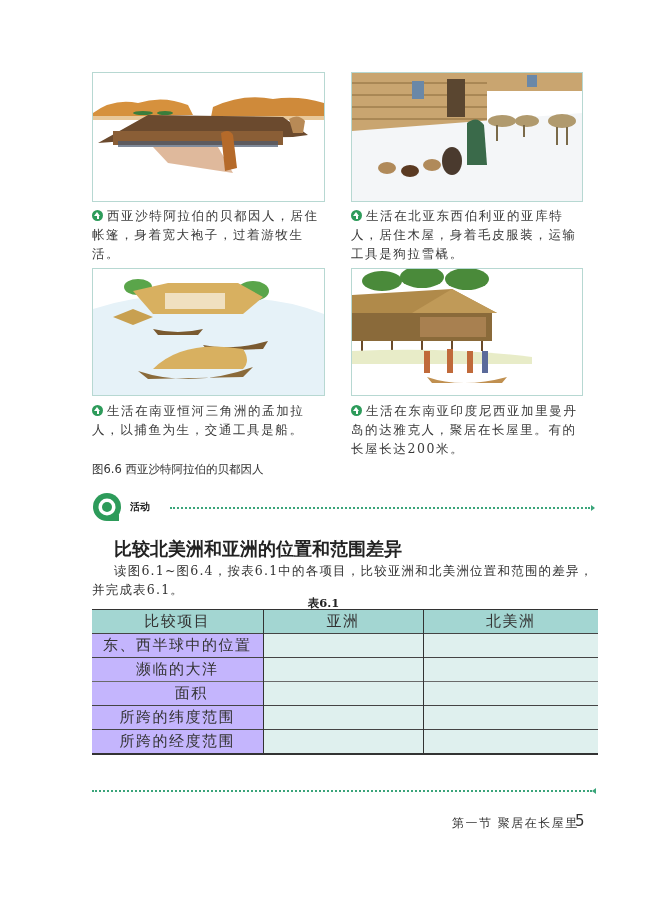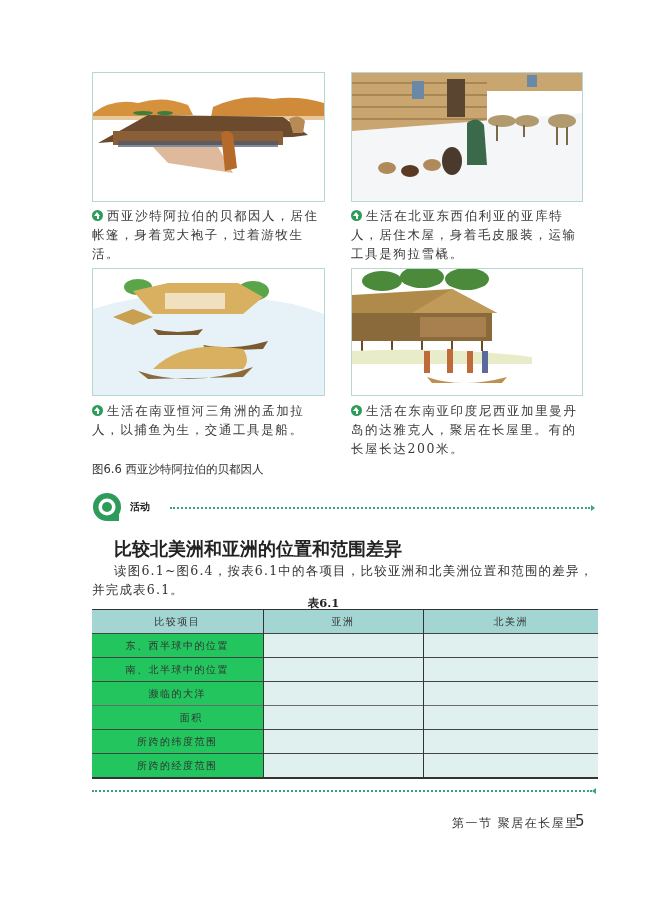--- a/index.html
+++ b/index.html
@@ -53,28 +53,28 @@
     .act-body {
       position: absolute; left: 92px; top: 561px; width: 506px; font-size: 12.5px; line-height: 19px;
       letter-spacing: 1.2px; text-indent: 22px; color: #333;
     }
     .table-title {
       position: absolute; left: 0; width: 647px; top: 596px; text-align: center; font-weight: bold; font-size: 11.5px;
       color: #222;
     }
     table.cmp {
       position: absolute; left: 92px; top: 609px; width: 506px; border-collapse: collapse;
-      font-size: 10px; letter-spacing: 1.5px; color: #333;
+      font-size: 15px; letter-spacing: 1.5px; color: #333;
     }
     table.cmp td, table.cmp th {
       height: 23px; text-align: center; padding: 0; font-weight: normal;
     }
     table.cmp thead th { background: #a3d6d2; border-top: 1.5px solid #333; }
     table.cmp th + th, table.cmp td + td { border-left: 1.5px solid #333; }
-    table.cmp tbody td:first-child { background: #22c55e; }
+    table.cmp tbody td:first-child { background: #c4b5fd; }
     table.cmp tbody td.fill { background: #dff0ee; }
     table.cmp tbody tr td { border-top: 1.5px solid #444; }
     table.cmp tbody tr.thin td { border-top: 1px solid #6a6a6a; padding-left: 28px; }
     table.cmp tbody tr:last-child td { border-bottom: 2px solid #333; }
     .footer {
       position: absolute; top: 815px; left: 452px; font-size: 12px; letter-spacing: 1.5px; color: #333;
     }
     .page-num {
       position: absolute; top: 812px; left: 575px; font-family: "DejaVu Sans", sans-serif; font-size: 15px; color: #333;
     }
@@ -220,25 +220,20 @@
       <th>北美洲</th>
     </tr>
   </thead>
   <tbody>
     <tr>
       <td>东、西半球中的位置</td>
       <td class="fill"></td>
       <td class="fill"></td>
     </tr>
     <tr>
-      <td>南、北半球中的位置</td>
-      <td class="fill"></td>
-      <td class="fill"></td>
-    </tr>
-    <tr>
       <td>濒临的大洋</td>
       <td class="fill"></td>
       <td class="fill"></td>
     </tr>
     <tr class="thin">
       <td>面积</td>
       <td class="fill"></td>
       <td class="fill"></td>
     </tr>
     <tr>

